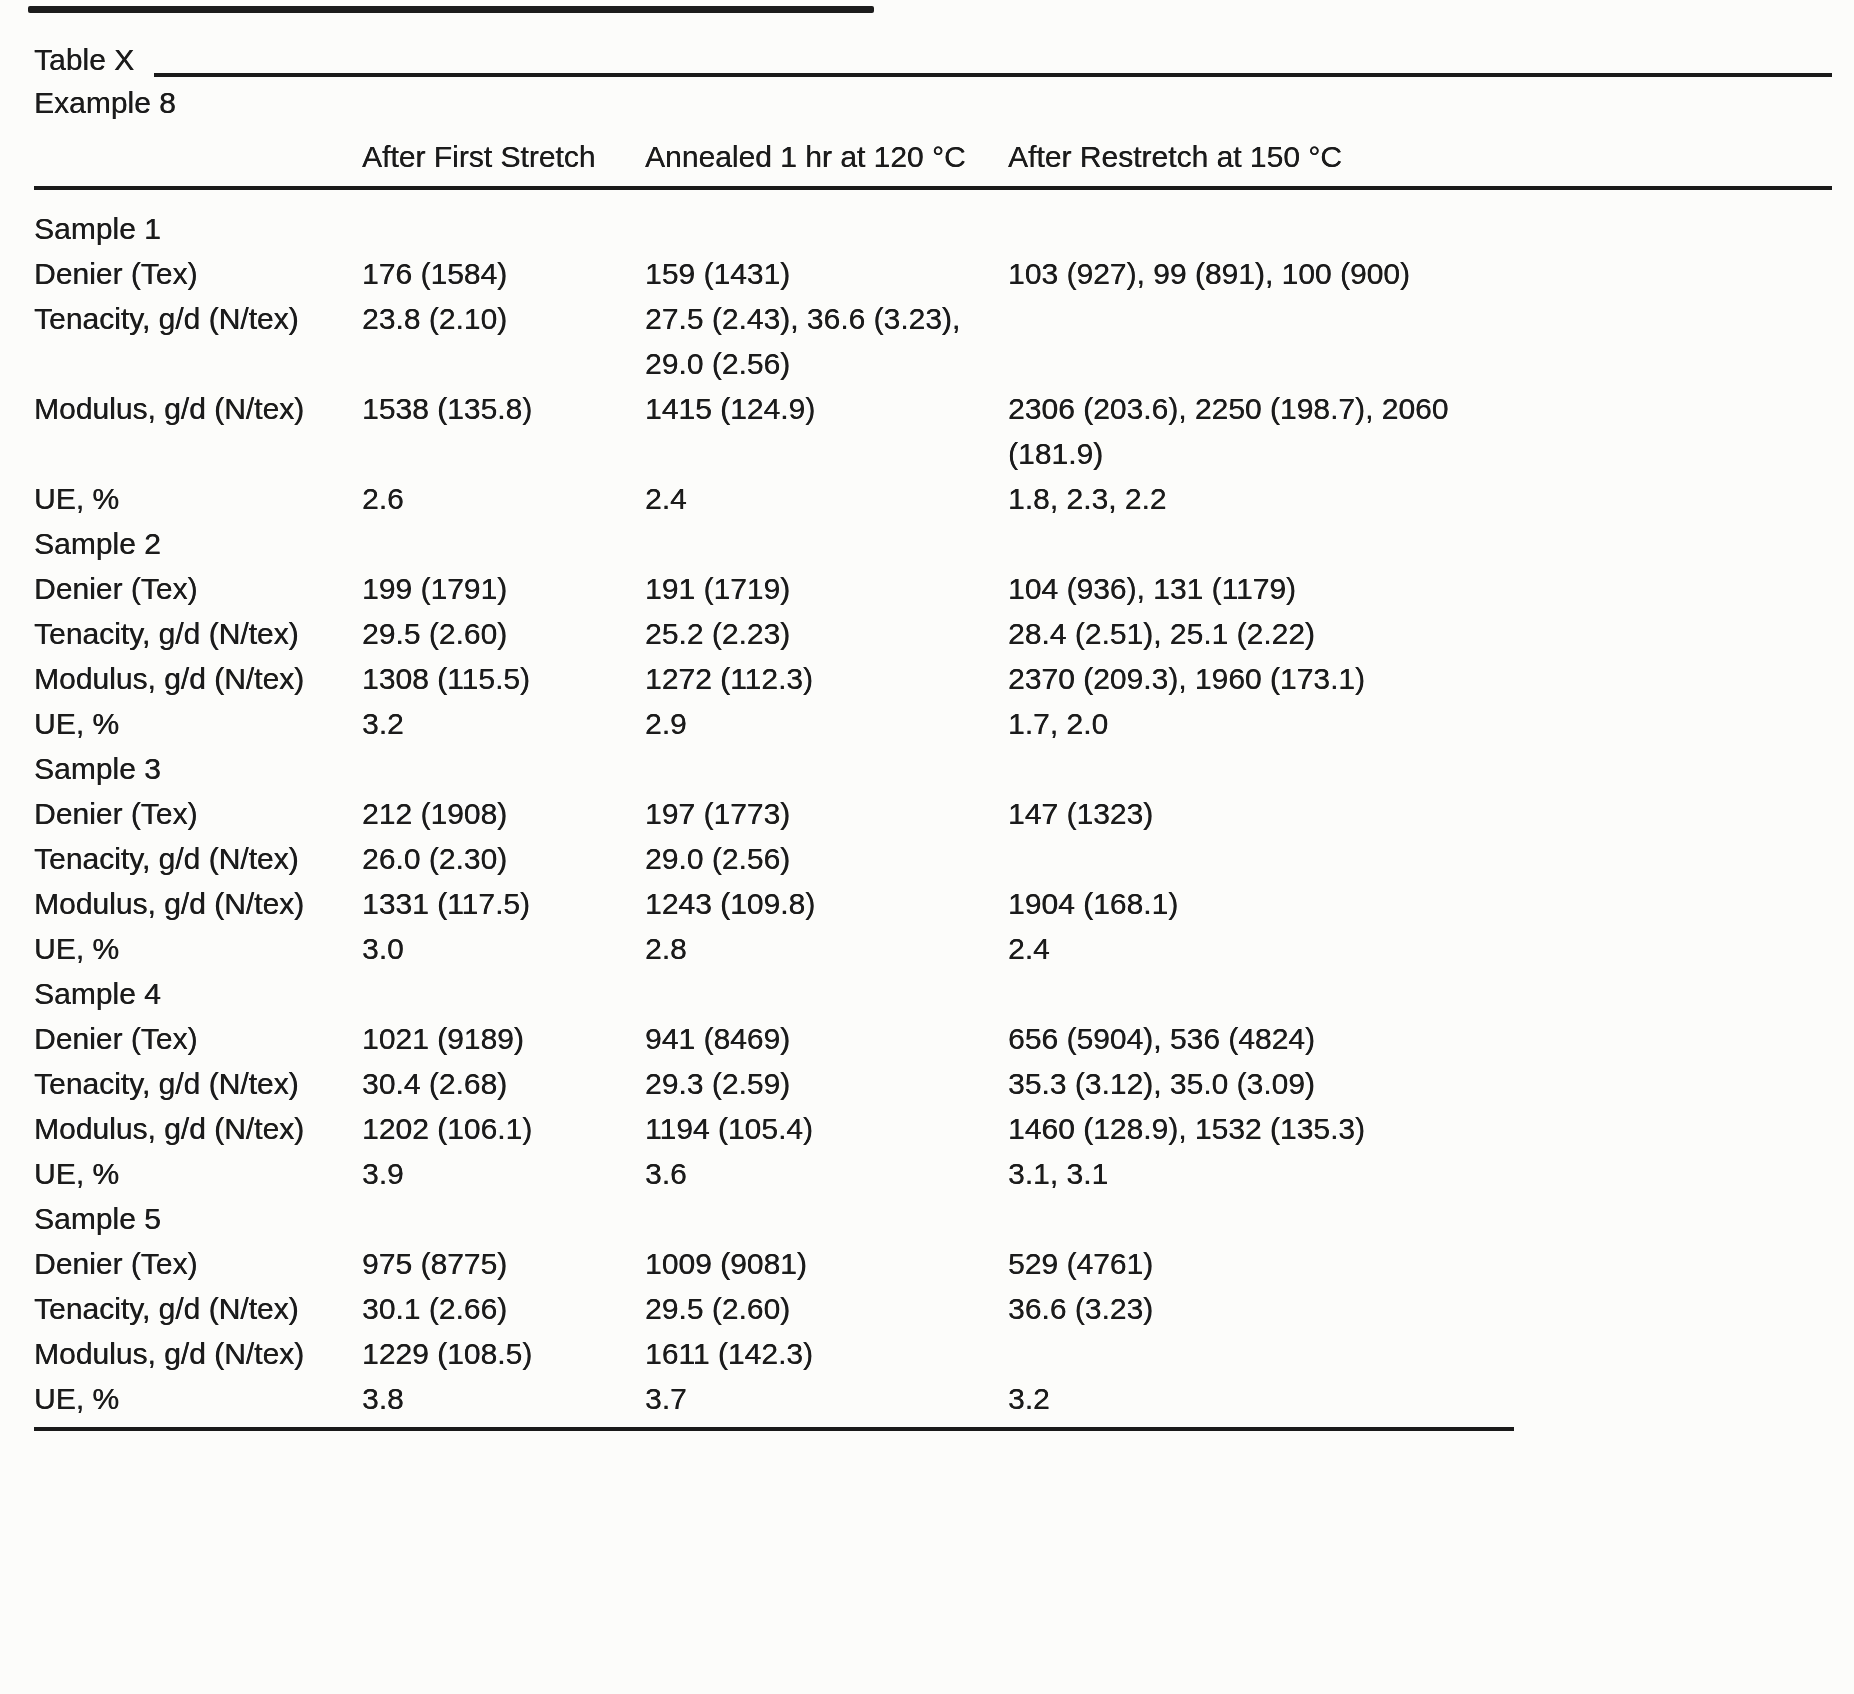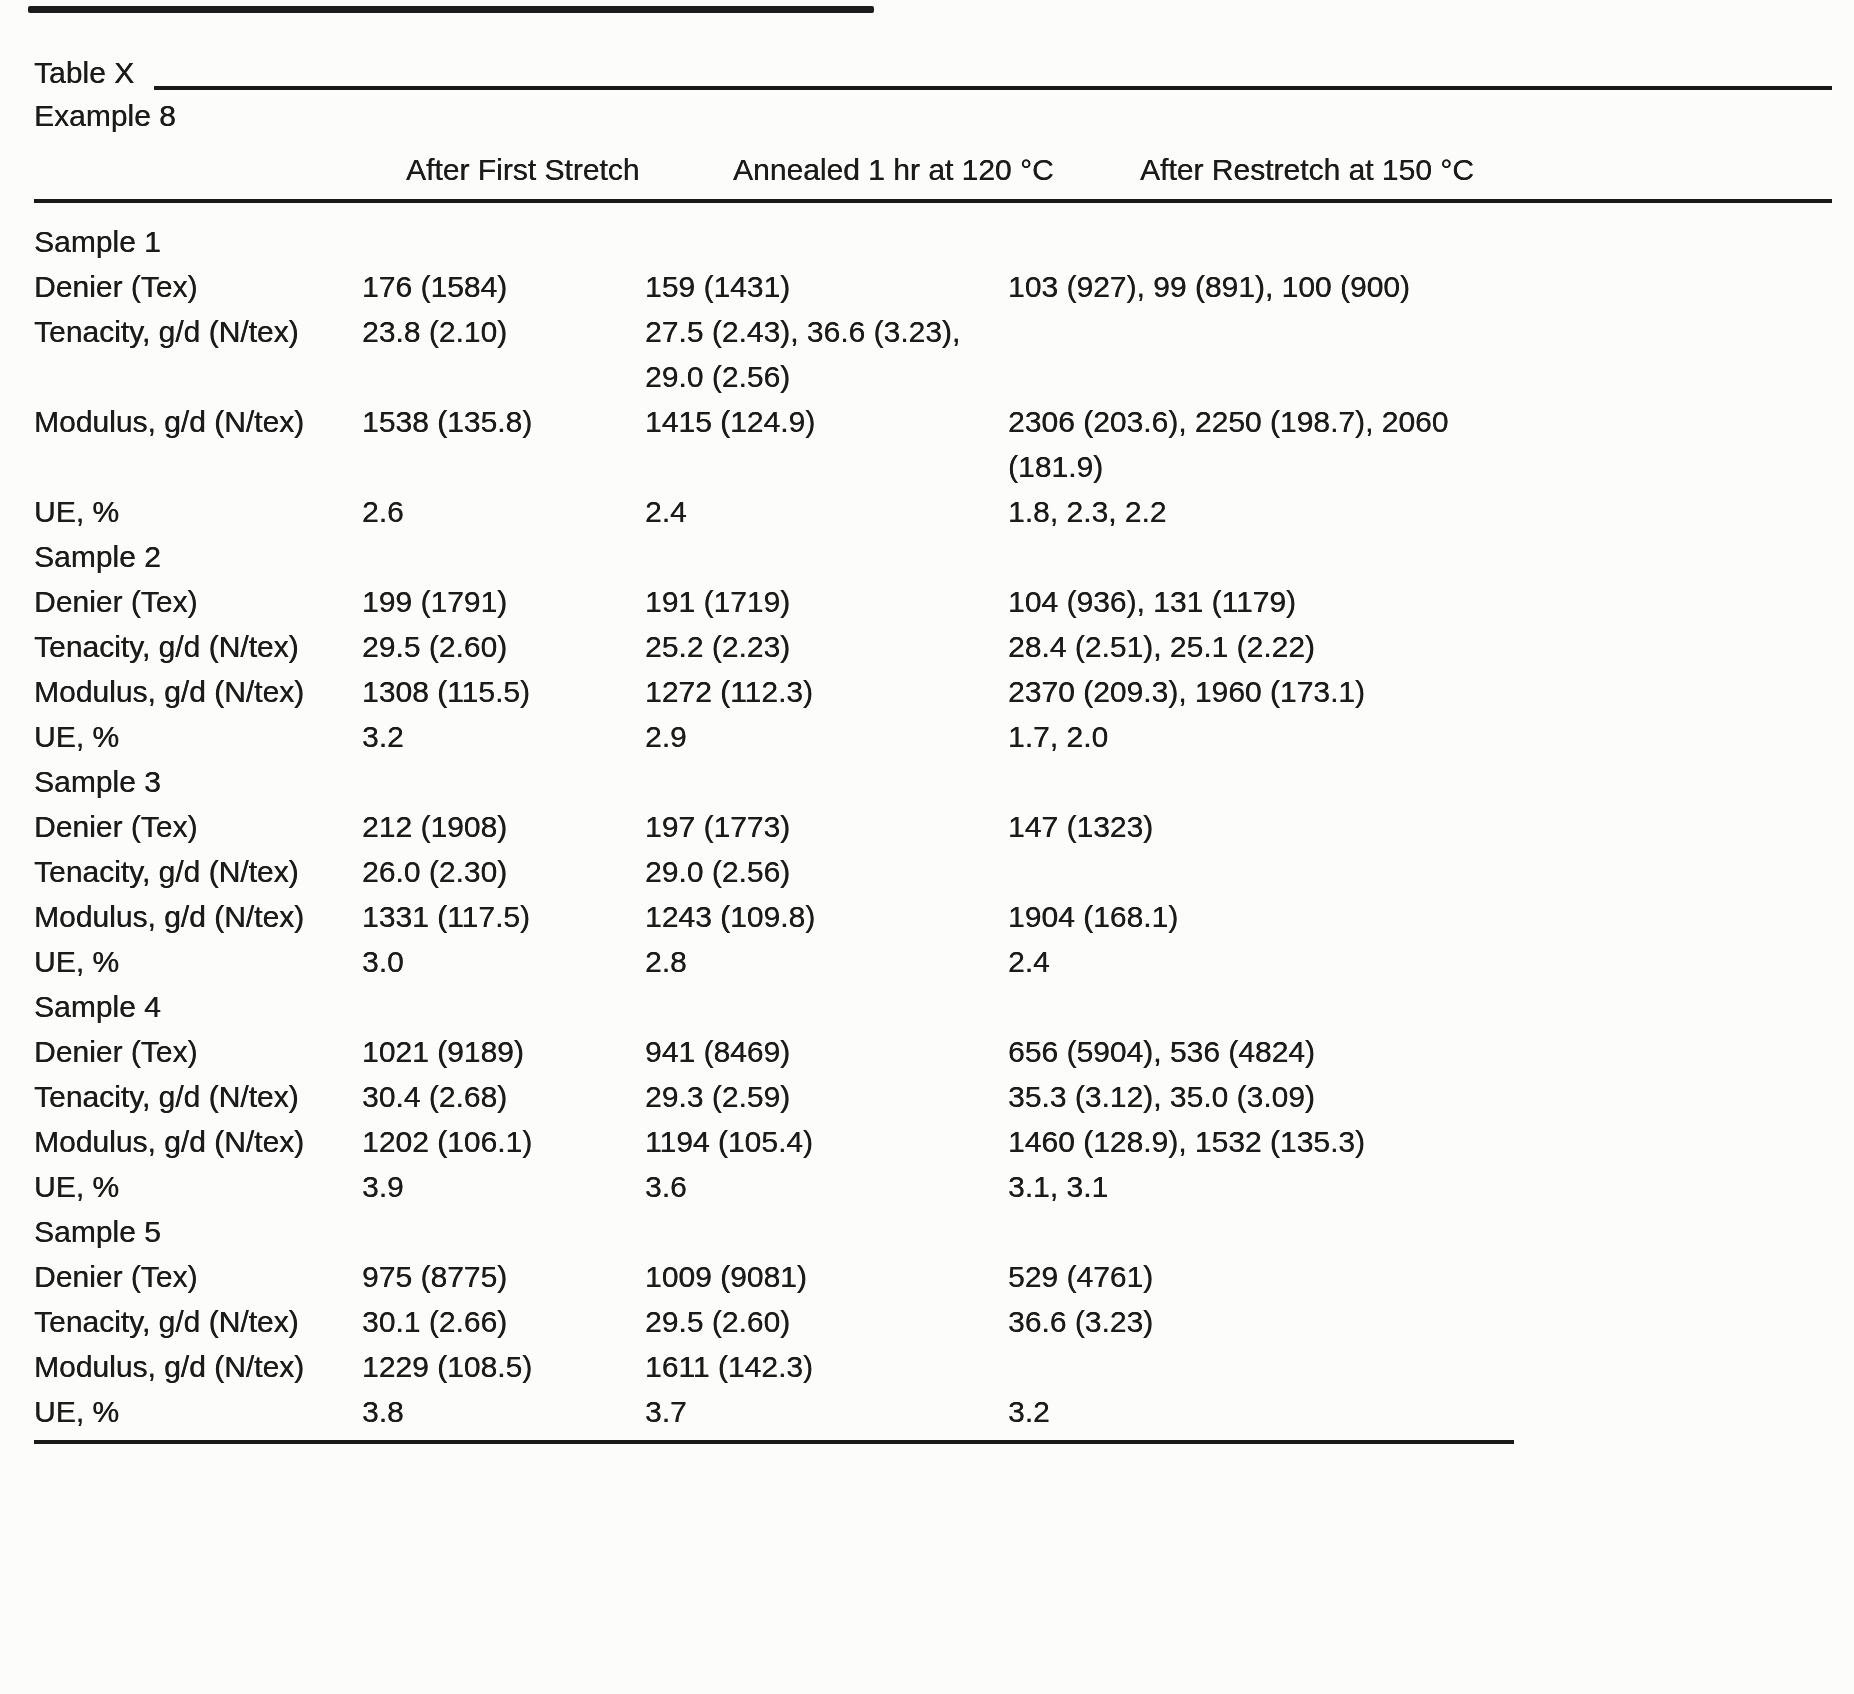--- a/index.html
+++ b/index.html
@@ -29,36 +29,34 @@
   }
   .title-row {
     display: flex;
     align-items: flex-end;
     width: 1798px;
   }
   .title {
     white-space: nowrap;
     padding-right: 20px;
     line-height: 40px;
-    margin-top: 13px;
   }
   .title-rule {
     flex: 1;
     height: 4px;
     background: #1a1a1a;
     margin-bottom: 3px;
   }
   .subtitle {
     line-height: 46px;
   }
   .grid {
     display: grid;
     grid-template-columns: 328px 283px 363px 1fr;
     width: 1500px;
-    gap: 44px;
   }
   .header-row {
     padding: 12px 0 10px 0;
   }
   .header-row .cell {
     line-height: 38px;
     white-space: nowrap;
   }
   .rule {
     width: 1798px;

